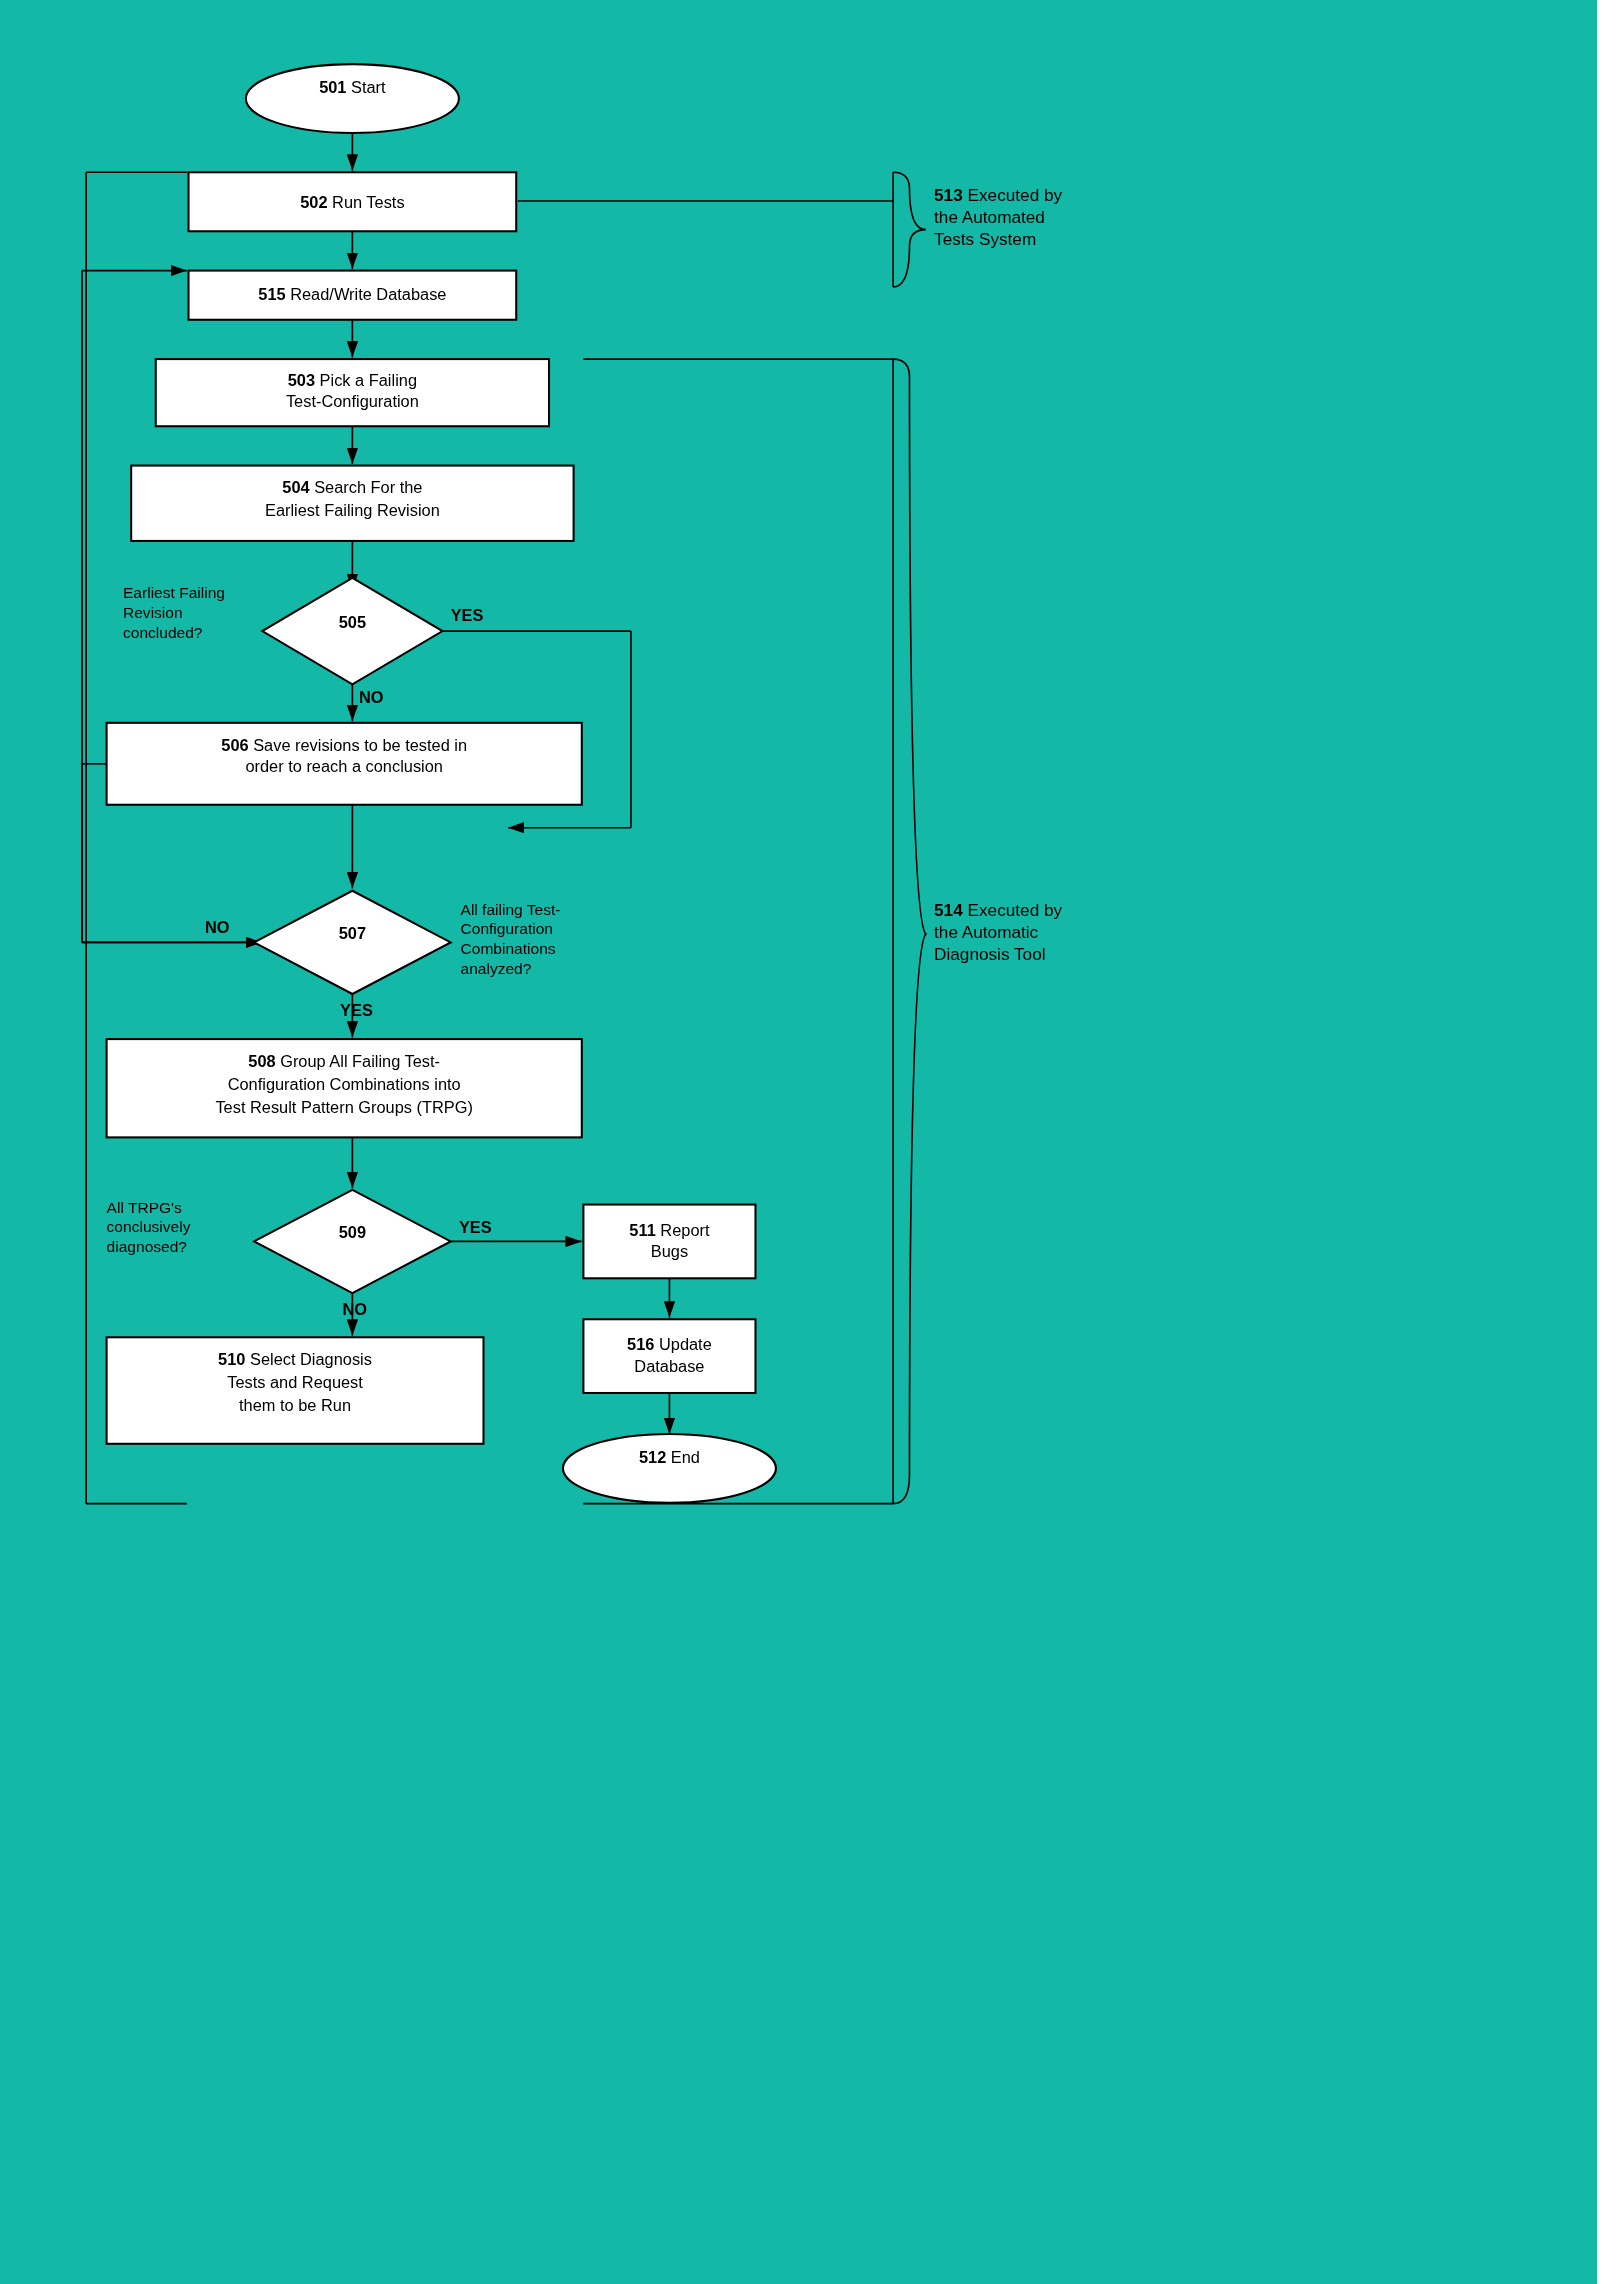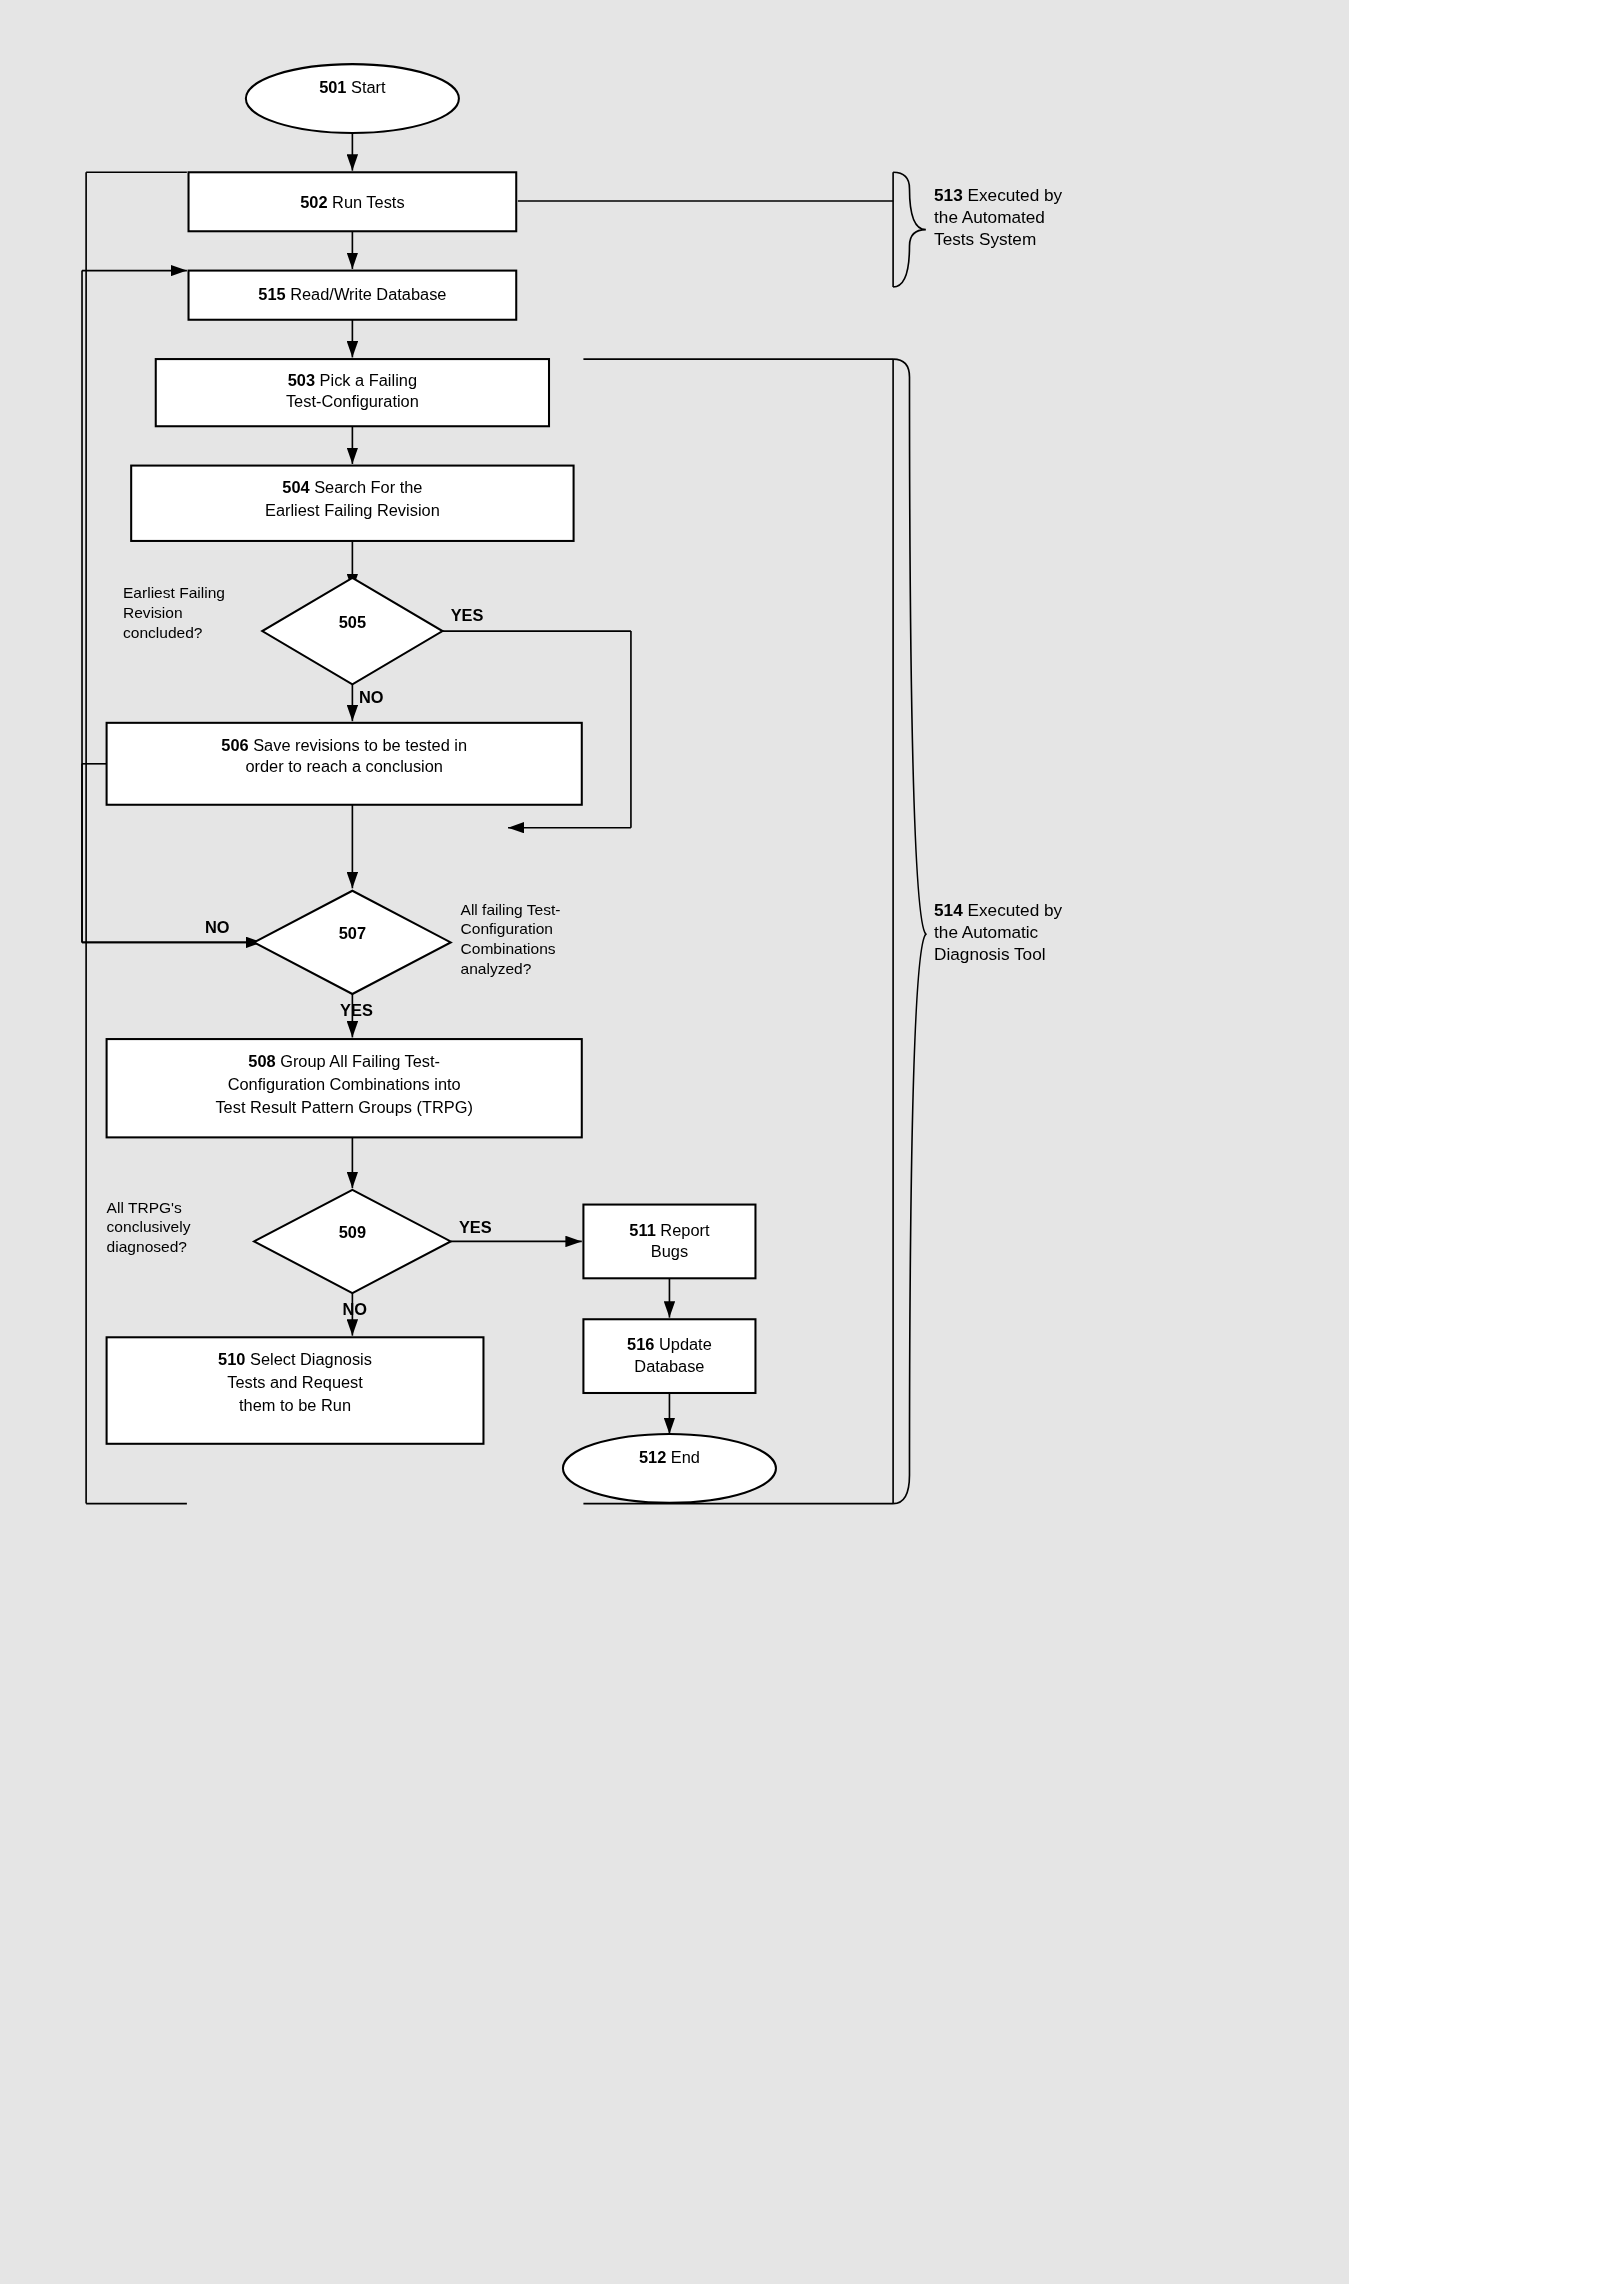--- a/index.html
+++ b/index.html
@@ -6,24 +6,24 @@
     body {
       background: #fff;
       font-family: Arial, sans-serif;
       font-size: 12.3px;
       width: 1619px;
       min-height: 2284px;
       position: relative;
     }
 
     .page {
-      width: 1349px;
+      width: 1597px;
       min-height: 2284px;
       position: relative;
-      background: #e5e5e5;
+      background: #14b8a6;
     }
 
   </style>
 </head>
 <body>
 
 <div class="page">
 
   <svg style="position:absolute; left:41px; top:33px;font-size:15px" width="1619" height="2253" viewBox="0 0 1976 2750" xmlns="http://www.w3.org/2000/svg">
 

